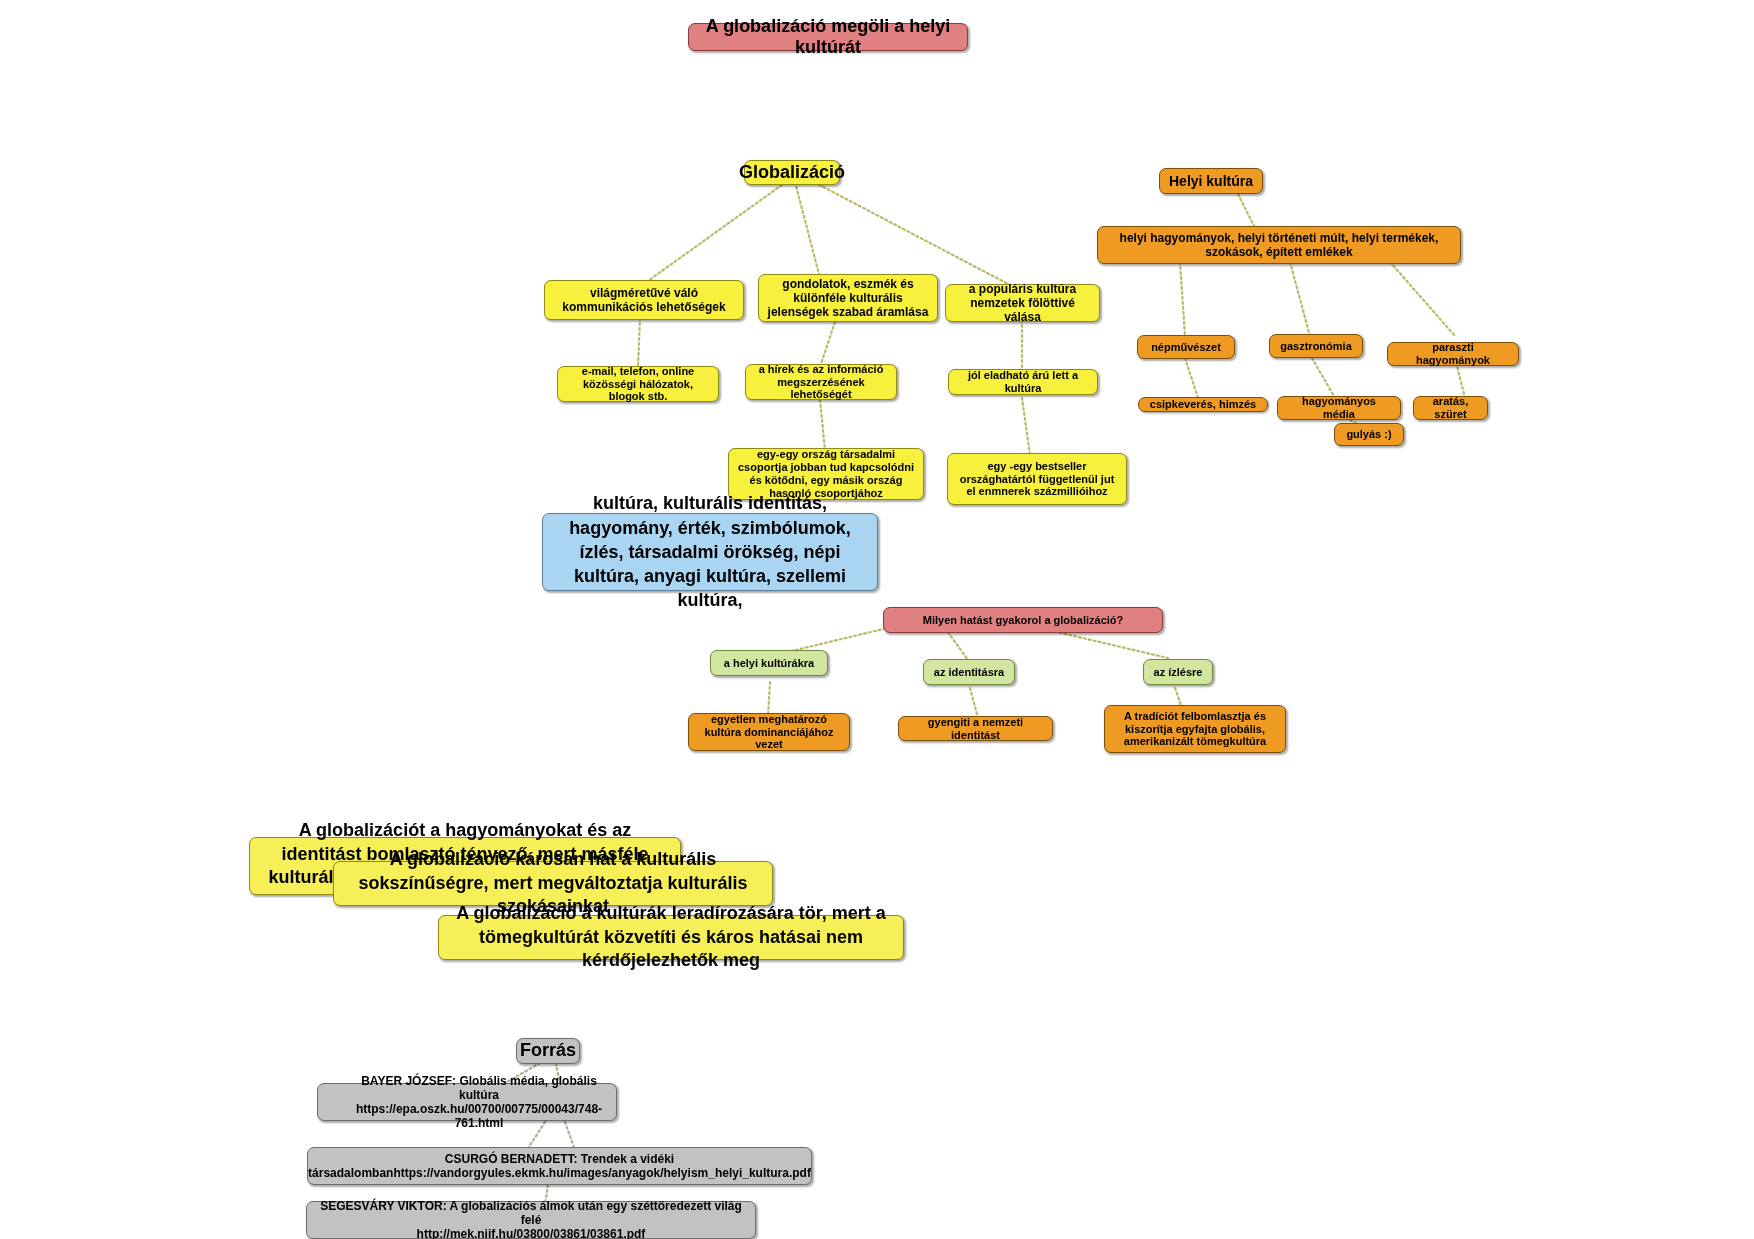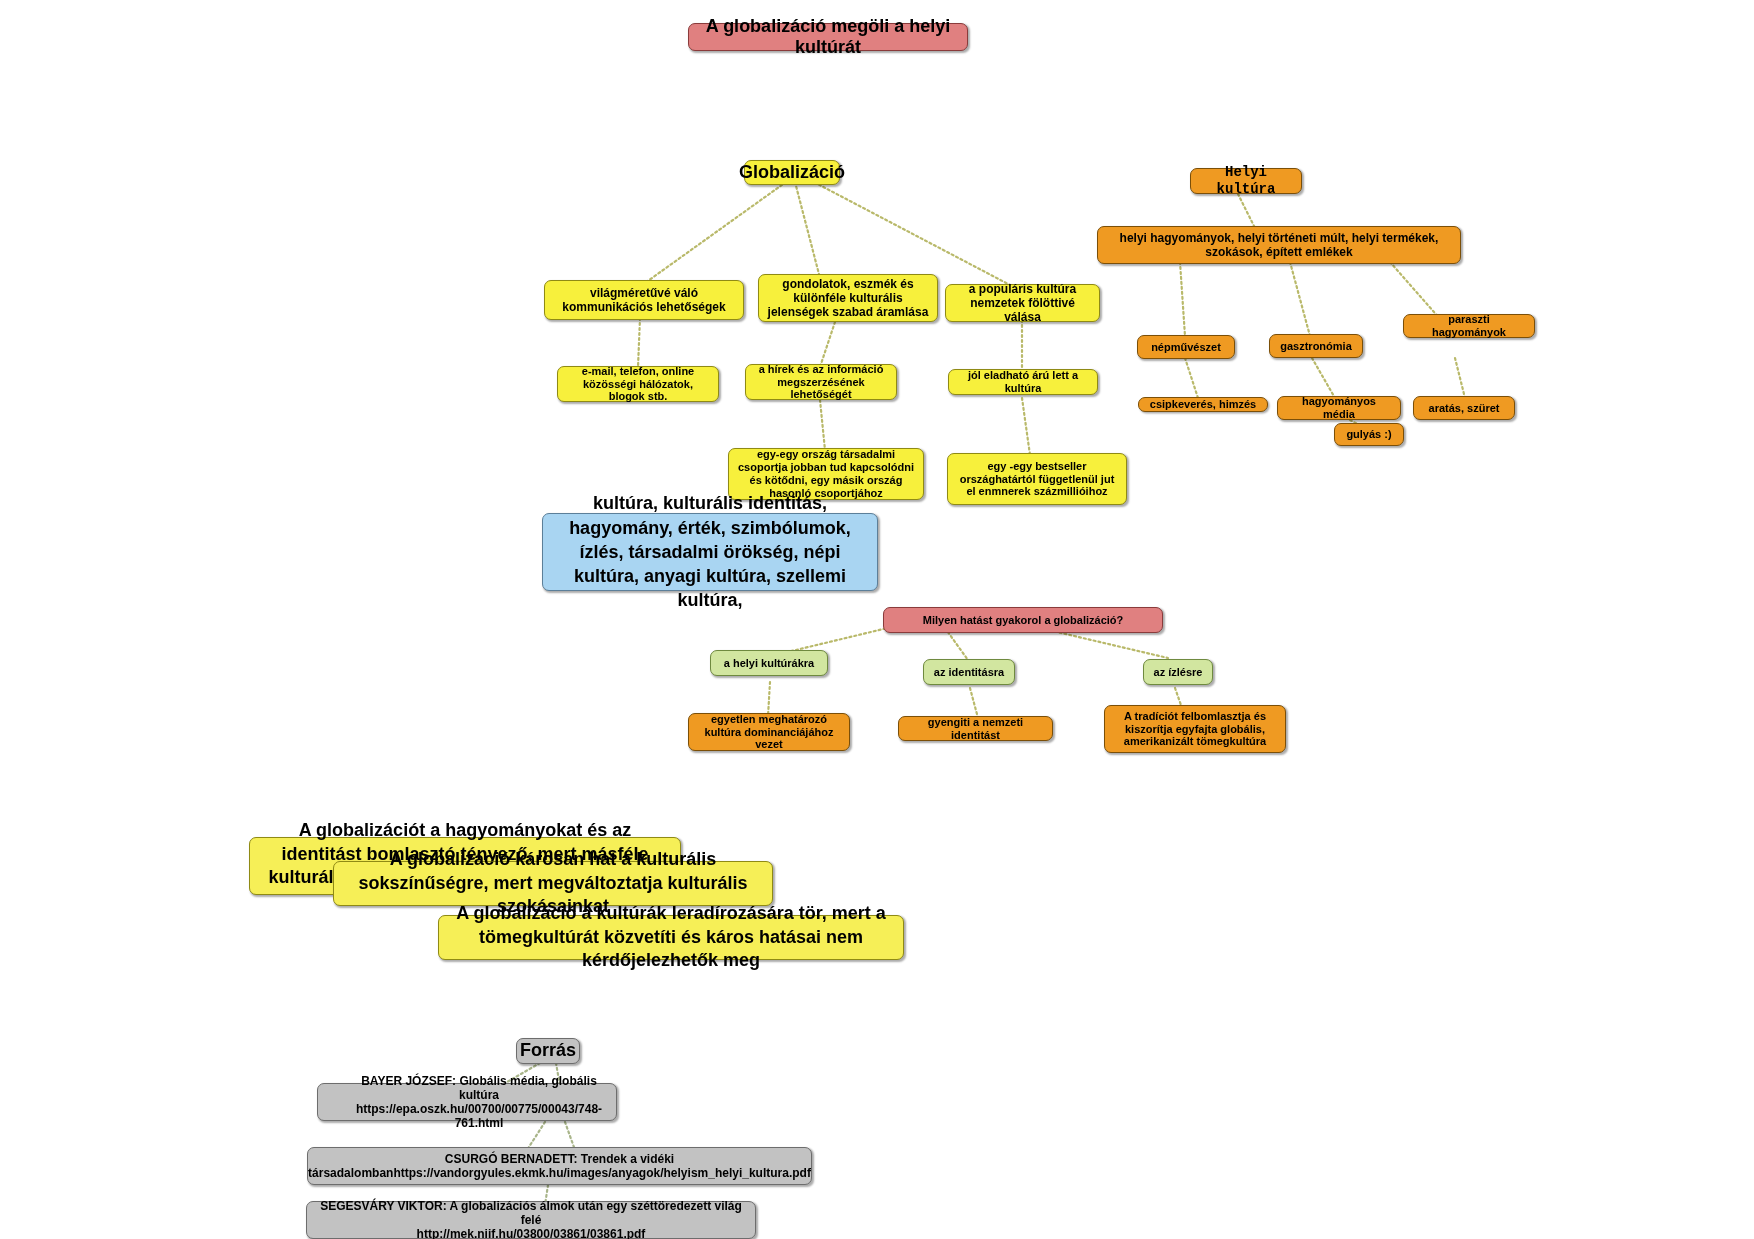--- a/index.html
+++ b/index.html
@@ -165,49 +165,49 @@
   </div>
 
   <div class="node n-yellow s11" style="left:728px; top:448px; width:196px; height:52px;">
     <span>egy-egy ország társadalmi csoportja jobban tud kapcsolódni és kötődni, egy másik ország hasonló csoportjához</span>
   </div>
 
   <div class="node n-yellow s11" style="left:947px; top:453px; width:180px; height:52px;">
     <span>egy -egy bestseller országhatártól függetlenül jut el enmnerek százmillióihoz</span>
   </div>
 
-  <div class="node n-orange s14" style="left:1190px; top:168px; width:112px; height:26px;font-family:Liberation Mono, monospace;">
+  <div class="node n-orange s14" style="left:1159px; top:168px; width:104px; height:26px;">
     <span>Helyi kultúra</span>
   </div>
 
   <div class="node n-orange s12" style="left:1097px; top:226px; width:364px; height:38px;">
     <span>helyi hagyományok, helyi történeti múlt, helyi termékek, szokások, épített emlékek</span>
   </div>
 
   <div class="node n-orange s11" style="left:1137px; top:335px; width:98px; height:24px;">
     <span>népművészet</span>
   </div>
 
   <div class="node n-orange s11" style="left:1269px; top:334px; width:94px; height:24px;">
     <span>gasztronómia</span>
   </div>
 
-  <div class="node n-orange s11" style="left:1387px; top:314px; width:132px; height:24px;margin-left:16px;">
+  <div class="node n-orange s11" style="left:1387px; top:342px; width:132px; height:24px;">
     <span>paraszti hagyományok</span>
   </div>
 
   <div class="node n-orange s11" style="left:1138px; top:397px; width:130px; height:15px;">
     <span>csipkeverés, himzés</span>
   </div>
 
   <div class="node n-orange s11" style="left:1277px; top:396px; width:124px; height:24px;">
     <span>hagyományos média</span>
   </div>
 
-  <div class="node n-orange s11" style="left:1413px; top:396px; width:102px; height:24px;">
+  <div class="node n-orange s11" style="left:1413px; top:396px; width:75px; height:24px;">
     <span>aratás, szüret</span>
   </div>
 
   <div class="node n-orange s11" style="left:1334px; top:423px; width:70px; height:23px;">
     <span>gulyás :)</span>
   </div>
 
   <div class="node n-blue s15" style="left:542px; top:513px; width:336px; height:78px; line-height:1.35;">
     <span>kultúra, kulturális identitás, hagyomány, érték, szimbólumok, ízlés, társadalmi örökség, népi kultúra, anyagi kultúra, szellemi kultúra,</span>
   </div>

